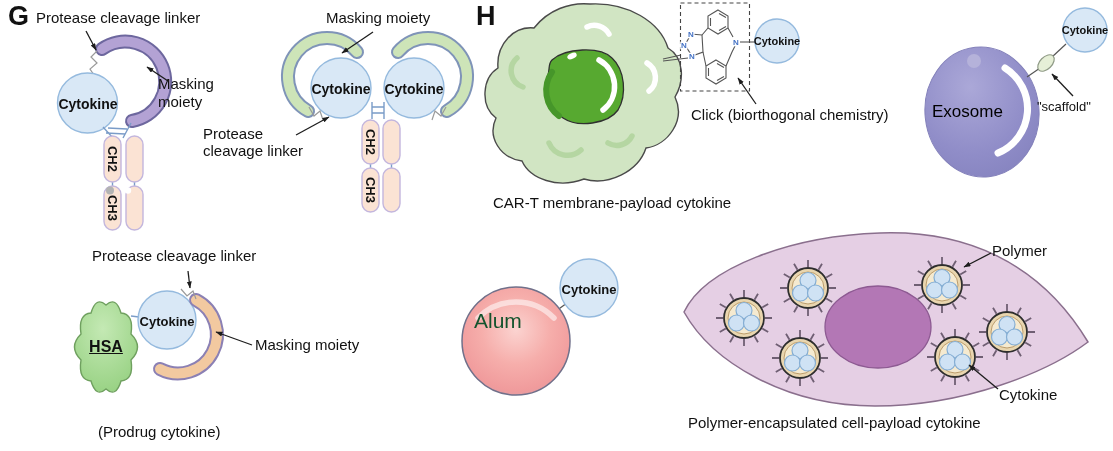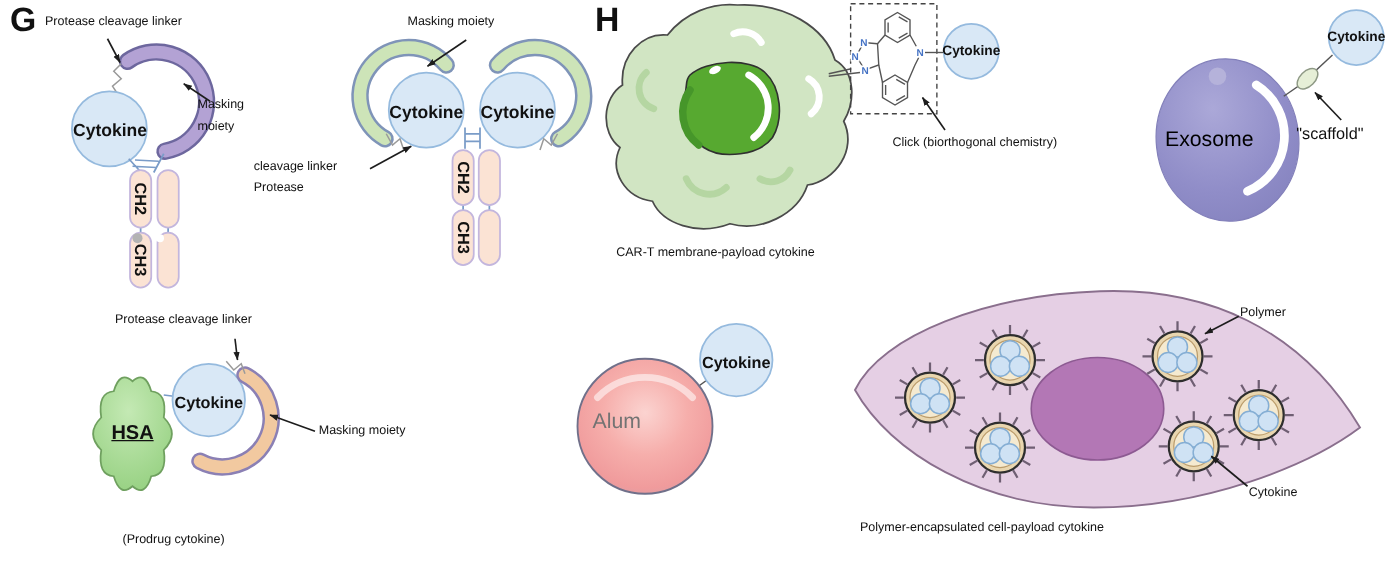--- a/index.html
+++ b/index.html
@@ -1,19 +1,19 @@
 <!DOCTYPE html>
 <html><head>
 <meta charset="utf-8">
 <style>
   html,body{margin:0;padding:0;background:#fff;}
   .figure{position:relative;width:1113px;height:451px;background:#fff;
           font-family:"Liberation Sans",sans-serif;overflow:hidden;}
   .figure svg{position:absolute;left:0;top:0;}
-  .lbl{position:absolute;font-size:10px;line-height:18px;color:#111;white-space:nowrap;}
+  .lbl{position:absolute;font-size:15px;line-height:18px;color:#111;white-space:nowrap;}
   .center{text-align:left;}
   .panel{font-size:27px;font-weight:bold;line-height:28px;}
   .circle-lbl{font-weight:bold;text-align:center;}
   .rot{transform:rotate(90deg);font-weight:bold;font-size:13px;text-align:center;line-height:18px;}
 </style>
 </head>
 <body>
 
 <div class="figure">
 
@@ -178,42 +178,42 @@
   <div class="lbl center" style="left:158px;top:75px;width:80px;">
     <div>Masking</div>
     <div>moiety</div>
   </div>
   <div class="lbl circle-lbl" style="left:48px;top:95px;width:80px;font-size:14px;">Cytokine</div>
   <div class="lbl rot" style="left:90px;top:150px;width:44px;">CH2</div>
   <div class="lbl rot" style="left:90px;top:199px;width:44px;">CH3</div>
 
   <div class="lbl" style="left:326px;top:9px;">Masking moiety</div>
   <div class="lbl center" style="left:203px;top:125px;width:120px;line-height:17px;">
+    <div>Protease</div>
     <div>cleavage linker</div>
-    <div>Protease</div>
   </div>
   <div class="lbl circle-lbl" style="left:301px;top:80px;width:80px;font-size:14px;">Cytokine</div>
   <div class="lbl circle-lbl" style="left:374px;top:80px;width:80px;font-size:14px;">Cytokine</div>
   <div class="lbl rot" style="left:348px;top:133px;width:44px;">CH2</div>
   <div class="lbl rot" style="left:348px;top:181px;width:44px;">CH3</div>
 
   <div class="lbl circle-lbl" style="left:747px;top:35px;width:60px;font-size:11px;line-height:13px;">Cytokine</div>
-  <div class="lbl" style="left:694px;top:106px;padding-left:20px;">Click (biorthogonal chemistry)</div>
+  <div class="lbl" style="left:671px;top:106px;padding-left:20px;">Click (biorthogonal chemistry)</div>
   <div class="lbl center" style="left:493px;top:194px;width:345px;">CAR-T membrane-payload cytokine</div>
 
   <div class="lbl center" style="left:932px;top:103px;width:104px;font-size:17px;color:#000000;">Exosome</div>
   <div class="lbl circle-lbl" style="left:1055px;top:24px;width:60px;font-size:11px;line-height:13px;">Cytokine</div>
   <div class="lbl" style="left:1037px;top:98px;font-size:13px;">"scaffold"</div>
 
   <div class="lbl" style="left:92px;top:247px;">Protease cleavage linker</div>
   <div class="lbl circle-lbl" style="left:75px;top:338px;width:62px;font-size:16px;text-decoration:underline;">HSA</div>
   <div class="lbl circle-lbl" style="left:127px;top:313px;width:80px;font-size:13px;">Cytokine</div>
   <div class="lbl" style="left:255px;top:336px;">Masking moiety</div>
   <div class="lbl center" style="left:98px;top:423px;width:256px;">(Prodrug cytokine)</div>
 
-  <div class="lbl center" style="left:474px;top:328px;width:84px;font-size:17px;color:#737373;">Alum</div>
+  <div class="lbl center" style="left:474px;top:312px;width:84px;font-size:21px;color:#14532d;">Alum</div>
   <div class="lbl circle-lbl" style="left:549px;top:281px;width:80px;font-size:13px;">Cytokine</div>
 
   <div class="lbl" style="left:992px;top:242px;">Polymer</div>
   <div class="lbl" style="left:999px;top:386px;">Cytokine</div>
   <div class="lbl center" style="left:688px;top:414px;width:370px;">Polymer-encapsulated cell-payload cytokine</div>
 
 </div>
 
 </body></html>

